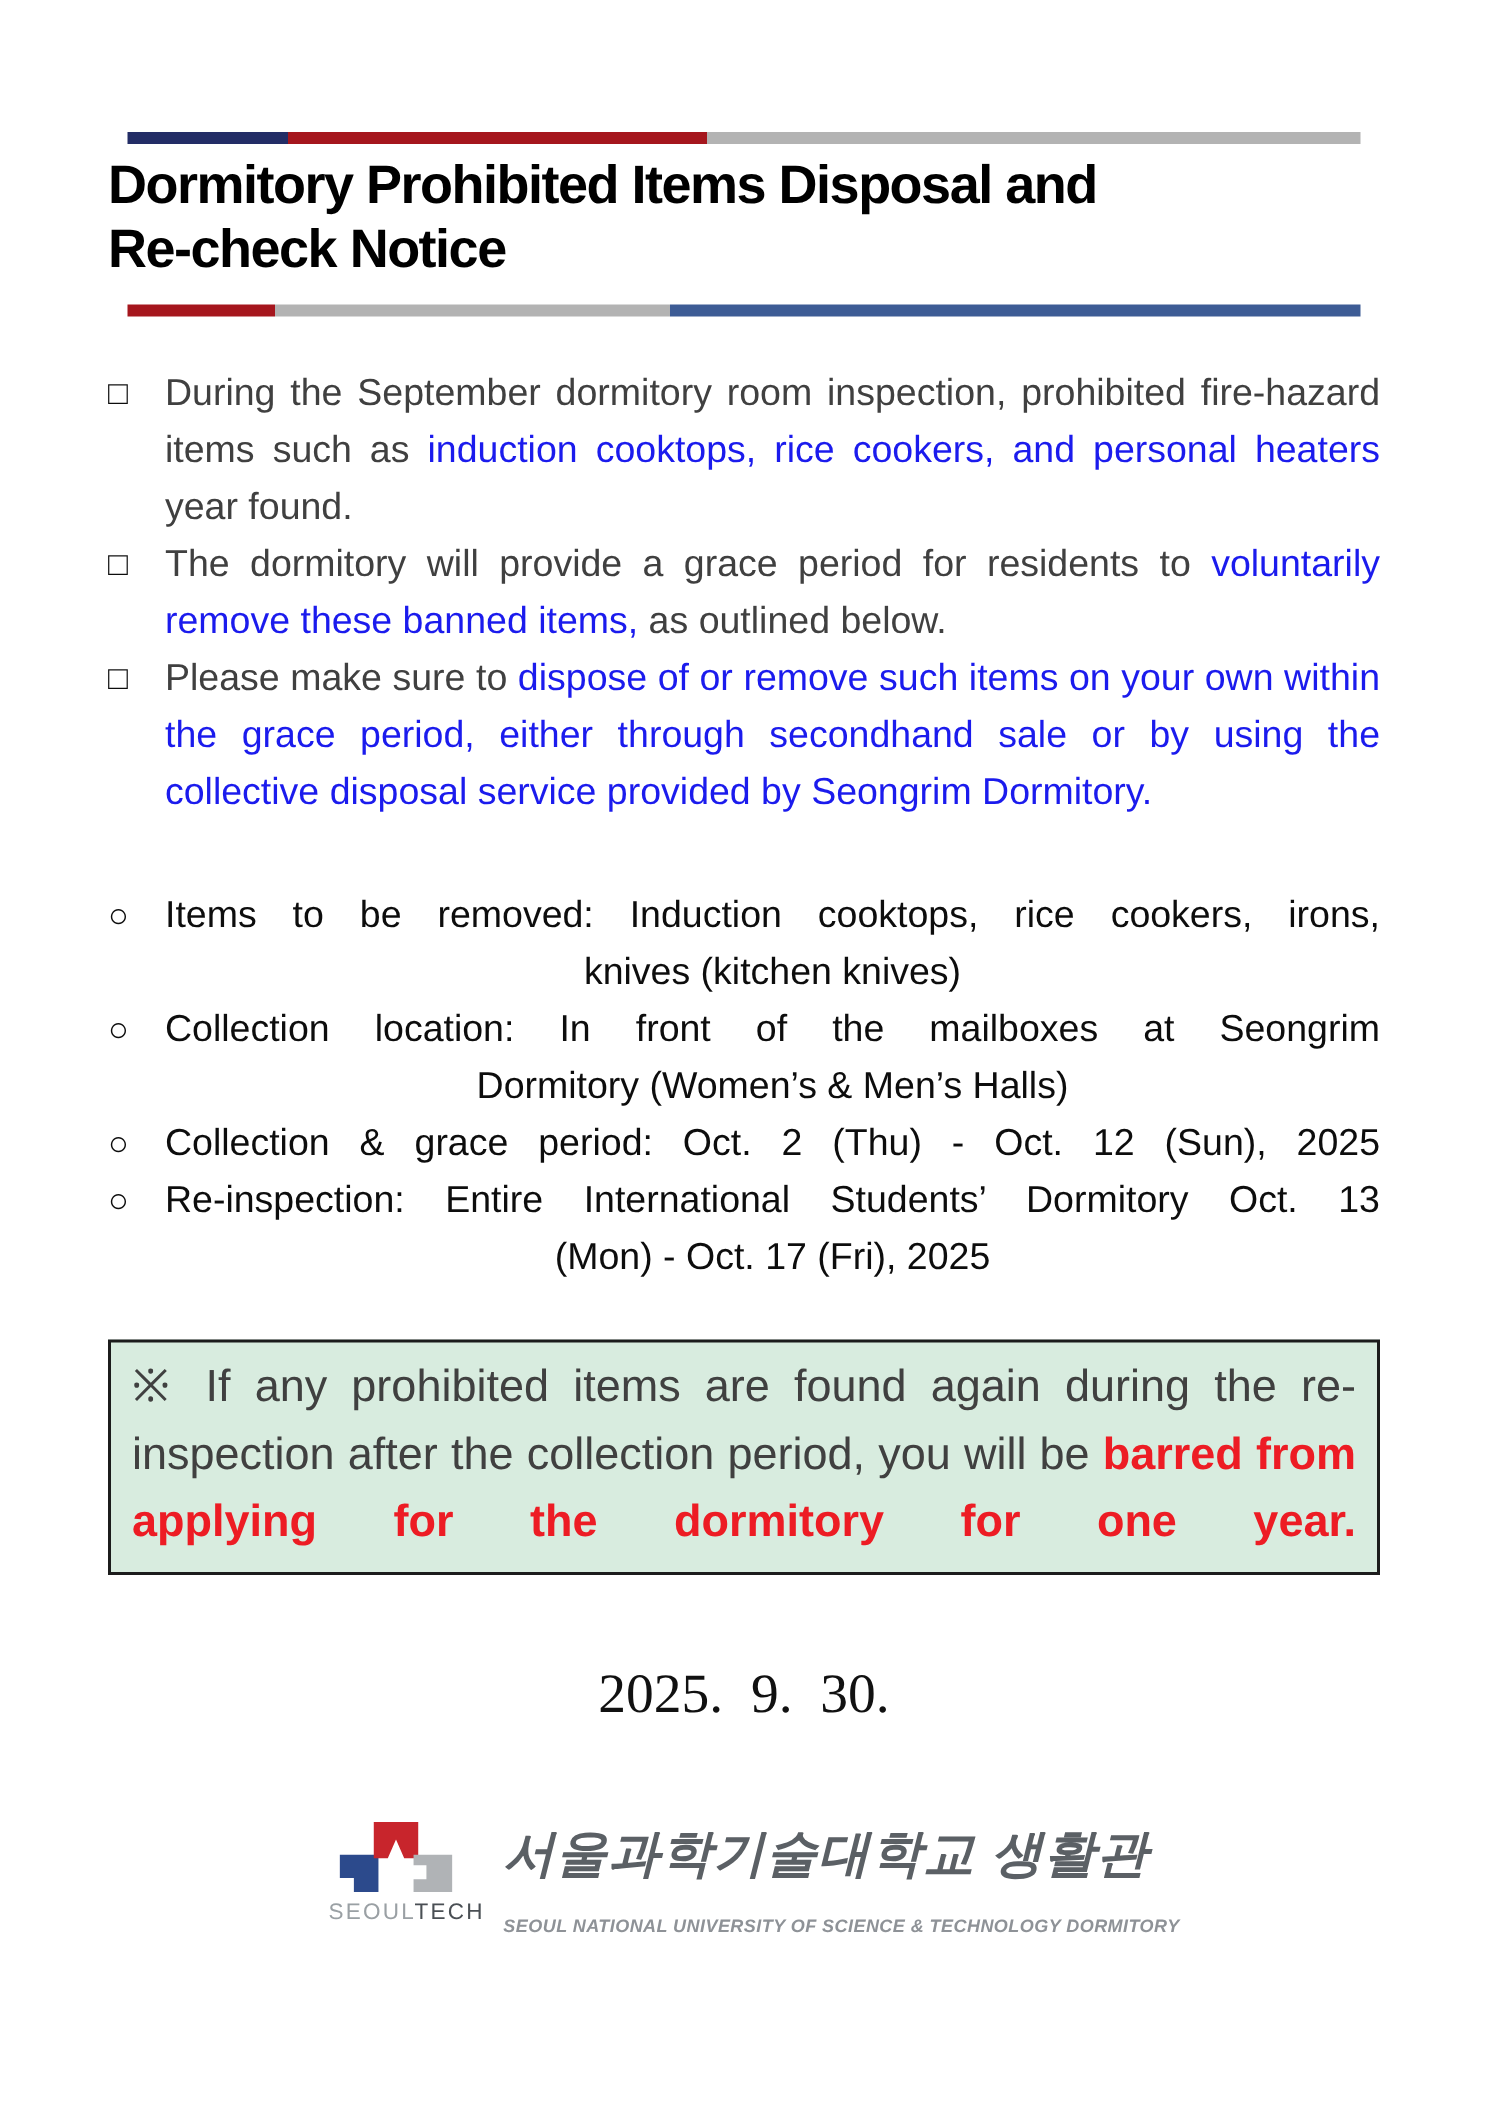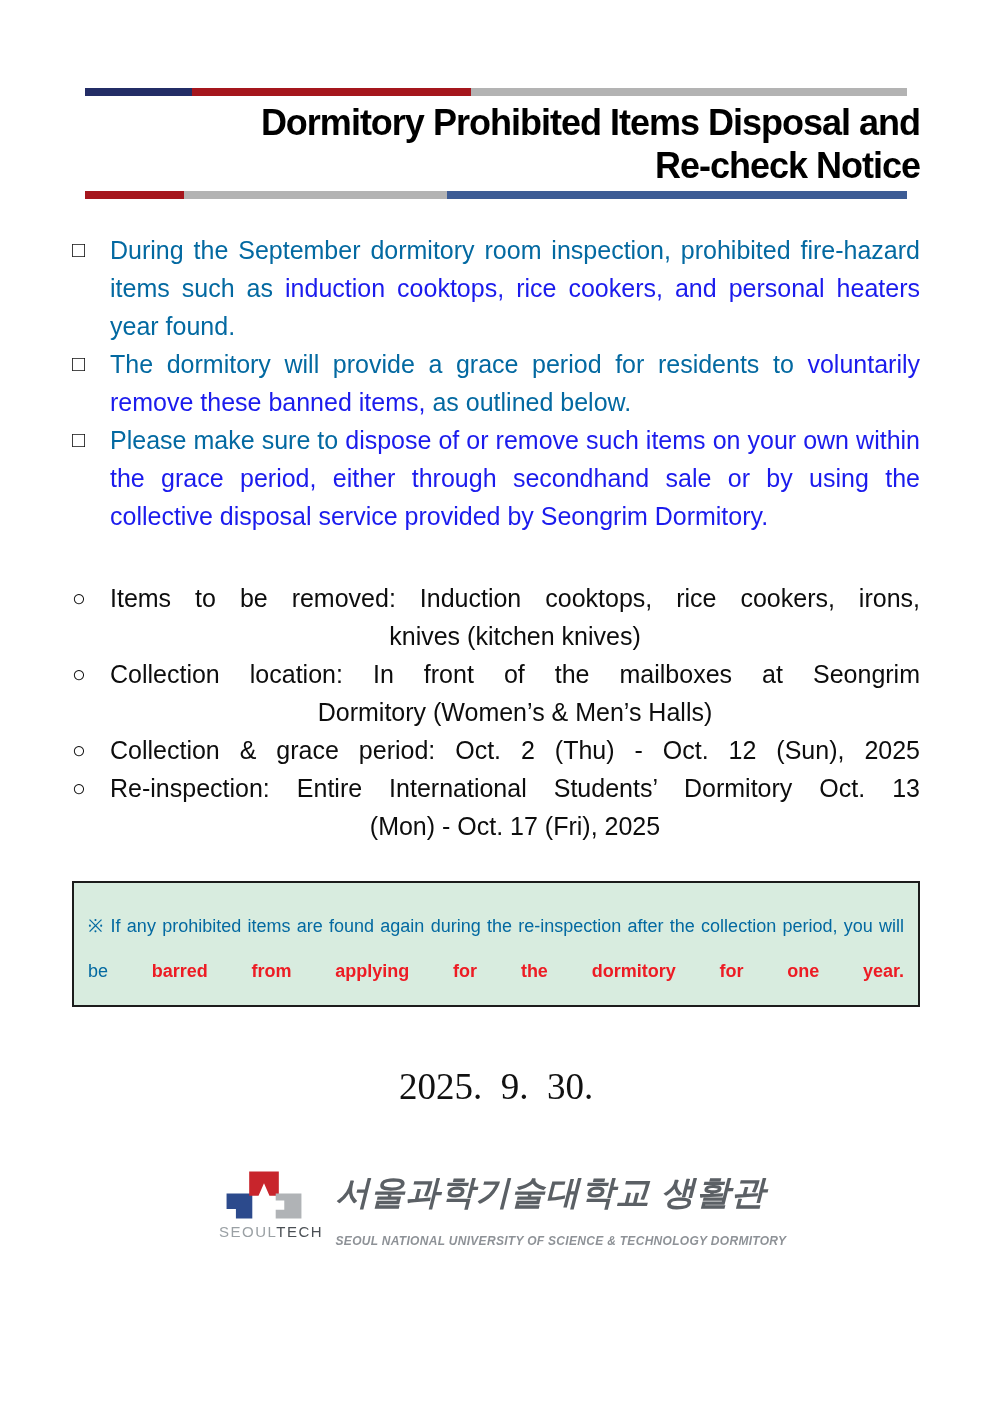--- a/index.html
+++ b/index.html
@@ -16,52 +16,52 @@
   .rule { height: 8px; margin: 0 13px; }
   .rule-top {
     background: linear-gradient(to right,
       var(--navy) 0 13%, var(--dark-red) 13% 47%, var(--bar-gray) 47% 100%);
   }
   .rule-bottom {
     background: linear-gradient(to right,
       var(--dark-red) 0 12%, var(--bar-gray) 12% 44%, var(--steel-blue) 44% 100%);
   }
   .title {
-    text-align: right;
+    text-align: left;
     font-weight: bold;
     font-size: 36px;
     line-height: 43px;
     letter-spacing: -1px;
     color: #000;
-    margin: 5px 0 4px 0;
+    margin: 5px 0 16px 0;
   }
 
   
   .body-text { margin-top: 32px; font-size: 25px; line-height: 38px; }
   .para { display: flex; }
   .marker { width: 38px; flex: none; font-size: 22px; }
   .cmarker { width: 38px; flex: none; font-size: 23px; }
   .ptext { flex: 1; text-align: justify; }
 
-  .seg-black { color: #0369a1; }
+  .seg-black { color: #404040; }
   .seg-blue  { color: var(--blue-text); margin-top: 46px; }
   .seg-red-bold { color: var(--red-text); font-weight: bold; }
 
   
   .circle-list { margin-top: 44px; font-size: 25px; line-height: 38px; }
   .cline1 { flex: 1; text-align: justify; text-align-last: justify; }
   .cline2 { margin-left: 38px; text-align: center; }
 
   
   .notice-box {
     margin-top: 36px;
     border: 2px solid #1c1c1c;
     background: var(--box-bg);
-    padding: 21px 14px 11px 14px;
-    font-size: 18px;
+    padding: 7px 14px 11px 14px;
+    font-size: 30px;
     line-height: 45px;
     text-align: justify;
     text-align-last: justify;
   }
 
   
   .doc-date {
     margin-top: 58px;
     text-align: center;
     font-family: "Liberation Serif", serif;

